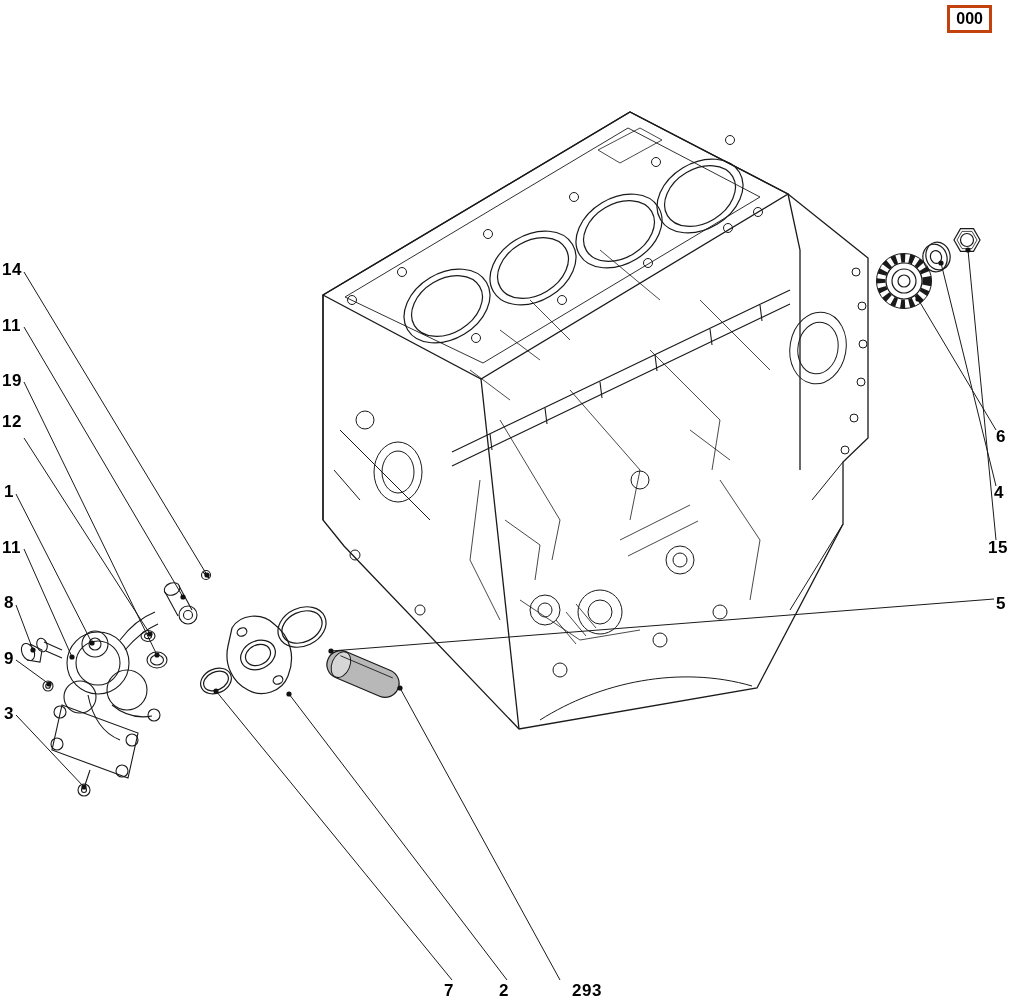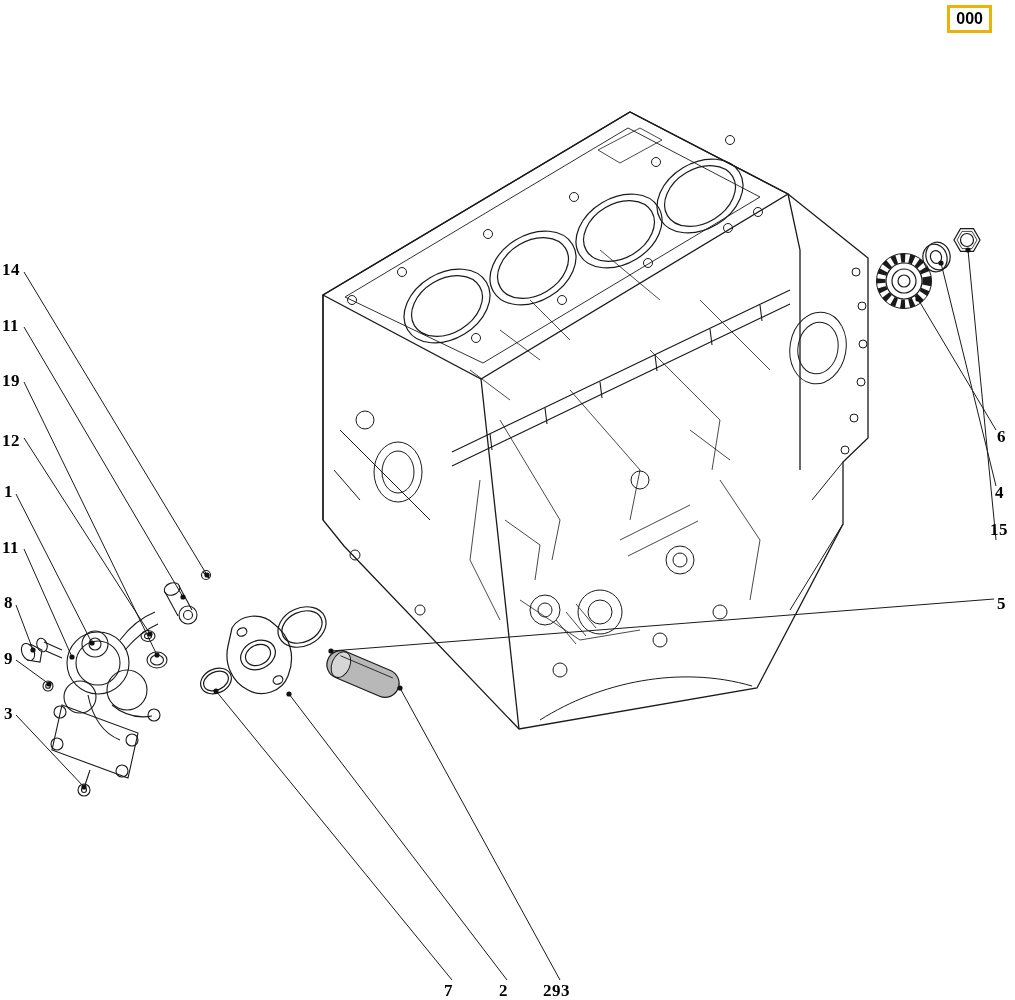--- a/index.html
+++ b/index.html
@@ -1,22 +1,22 @@
 <!DOCTYPE html>
 <html><head>
 <meta charset="utf-8">
 <style>
   * { margin:0; padding:0; box-sizing:border-box; }
   html,body { width:1015px; height:1000px; background:#fff; }
   body { font-family:"Liberation Sans", sans-serif; position:relative; overflow:hidden; color:#000; }
   .canvas { position:absolute; inset:0; }
   svg.diagram { position:absolute; left:0; top:0; }
-  .callout { position:absolute; font-weight:bold; font-size:17px; line-height:1; letter-spacing:0.5px;font-family:Liberation Serif, serif; }
+  .callout { position:absolute; font-weight:bold; font-size:17px; line-height:1; letter-spacing:0.5px; }
   .callout.right { text-align:right; }
-  .ref-box { position:absolute; top:5px; right:23px; border:3px solid #eab308; padding:2px 6px; font-weight:bold; font-size:16px; line-height:1.1; background:#fff; }
+  .ref-box { position:absolute; top:5px; right:23px; border:3px solid #c2410c; padding:2px 6px; font-weight:bold; font-size:16px; line-height:1.1; background:#fff; }
   .stroke { stroke:#1a1a1a; fill:none; }
 </style>
 </head>
 <body>
 
 <div class="canvas">
 
   <svg class="diagram" width="1015" height="1000" viewBox="0 0 1015 1000">
 
     <g class="stroke" stroke-width="1.3">
@@ -236,31 +236,31 @@
         <circle cx="331" cy="651" r="2.6"></circle>
       <circle cx="216" cy="691" r="2.6"></circle>
         <circle cx="289" cy="694" r="2.6"></circle>
       <circle cx="400" cy="688" r="2.6"></circle>
     </g>
   </svg>
 
   <div class="callout" style="left:2px; top:261px;">14</div>
   <div class="callout" style="left:2px; top:317px;">11</div>
   <div class="callout" style="left:2px; top:372px;">19</div>
-  <div class="callout" style="left:2px; top:432px;">12</div>
+  <div class="callout" style="left:2px; top:413px;">12</div>
   <div class="callout" style="left:4px; top:483px;">1</div>
   <div class="callout" style="left:2px; top:539px;">11</div>
   <div class="callout" style="left:4px; top:594px;">8</div>
   <div class="callout" style="left:4px; top:650px;">9</div>
   <div class="callout" style="left:4px; top:705px;">3</div>
 
   <div class="callout right" style="right:9px;  top:428px;">6</div>
   <div class="callout right" style="right:11px; top:484px;">4</div>
-  <div class="callout right" style="right:7px;  top:521px;margin-left:16px;">15</div>
+  <div class="callout right" style="right:7px;  top:539px;margin-left:16px;">15</div>
   <div class="callout right" style="right:9px;  top:595px;">5</div>
 
   <div class="callout" style="left:444px; top:982px;">7</div>
   <div class="callout" style="left:499px; top:982px;">2</div>
-  <div class="callout" style="left:543px; top:982px;">293</div>
+  <div class="callout" style="left:572px; top:982px;">293</div>
 
   <div class="ref-box">000</div>
 
 </div>
 
 </body></html>

